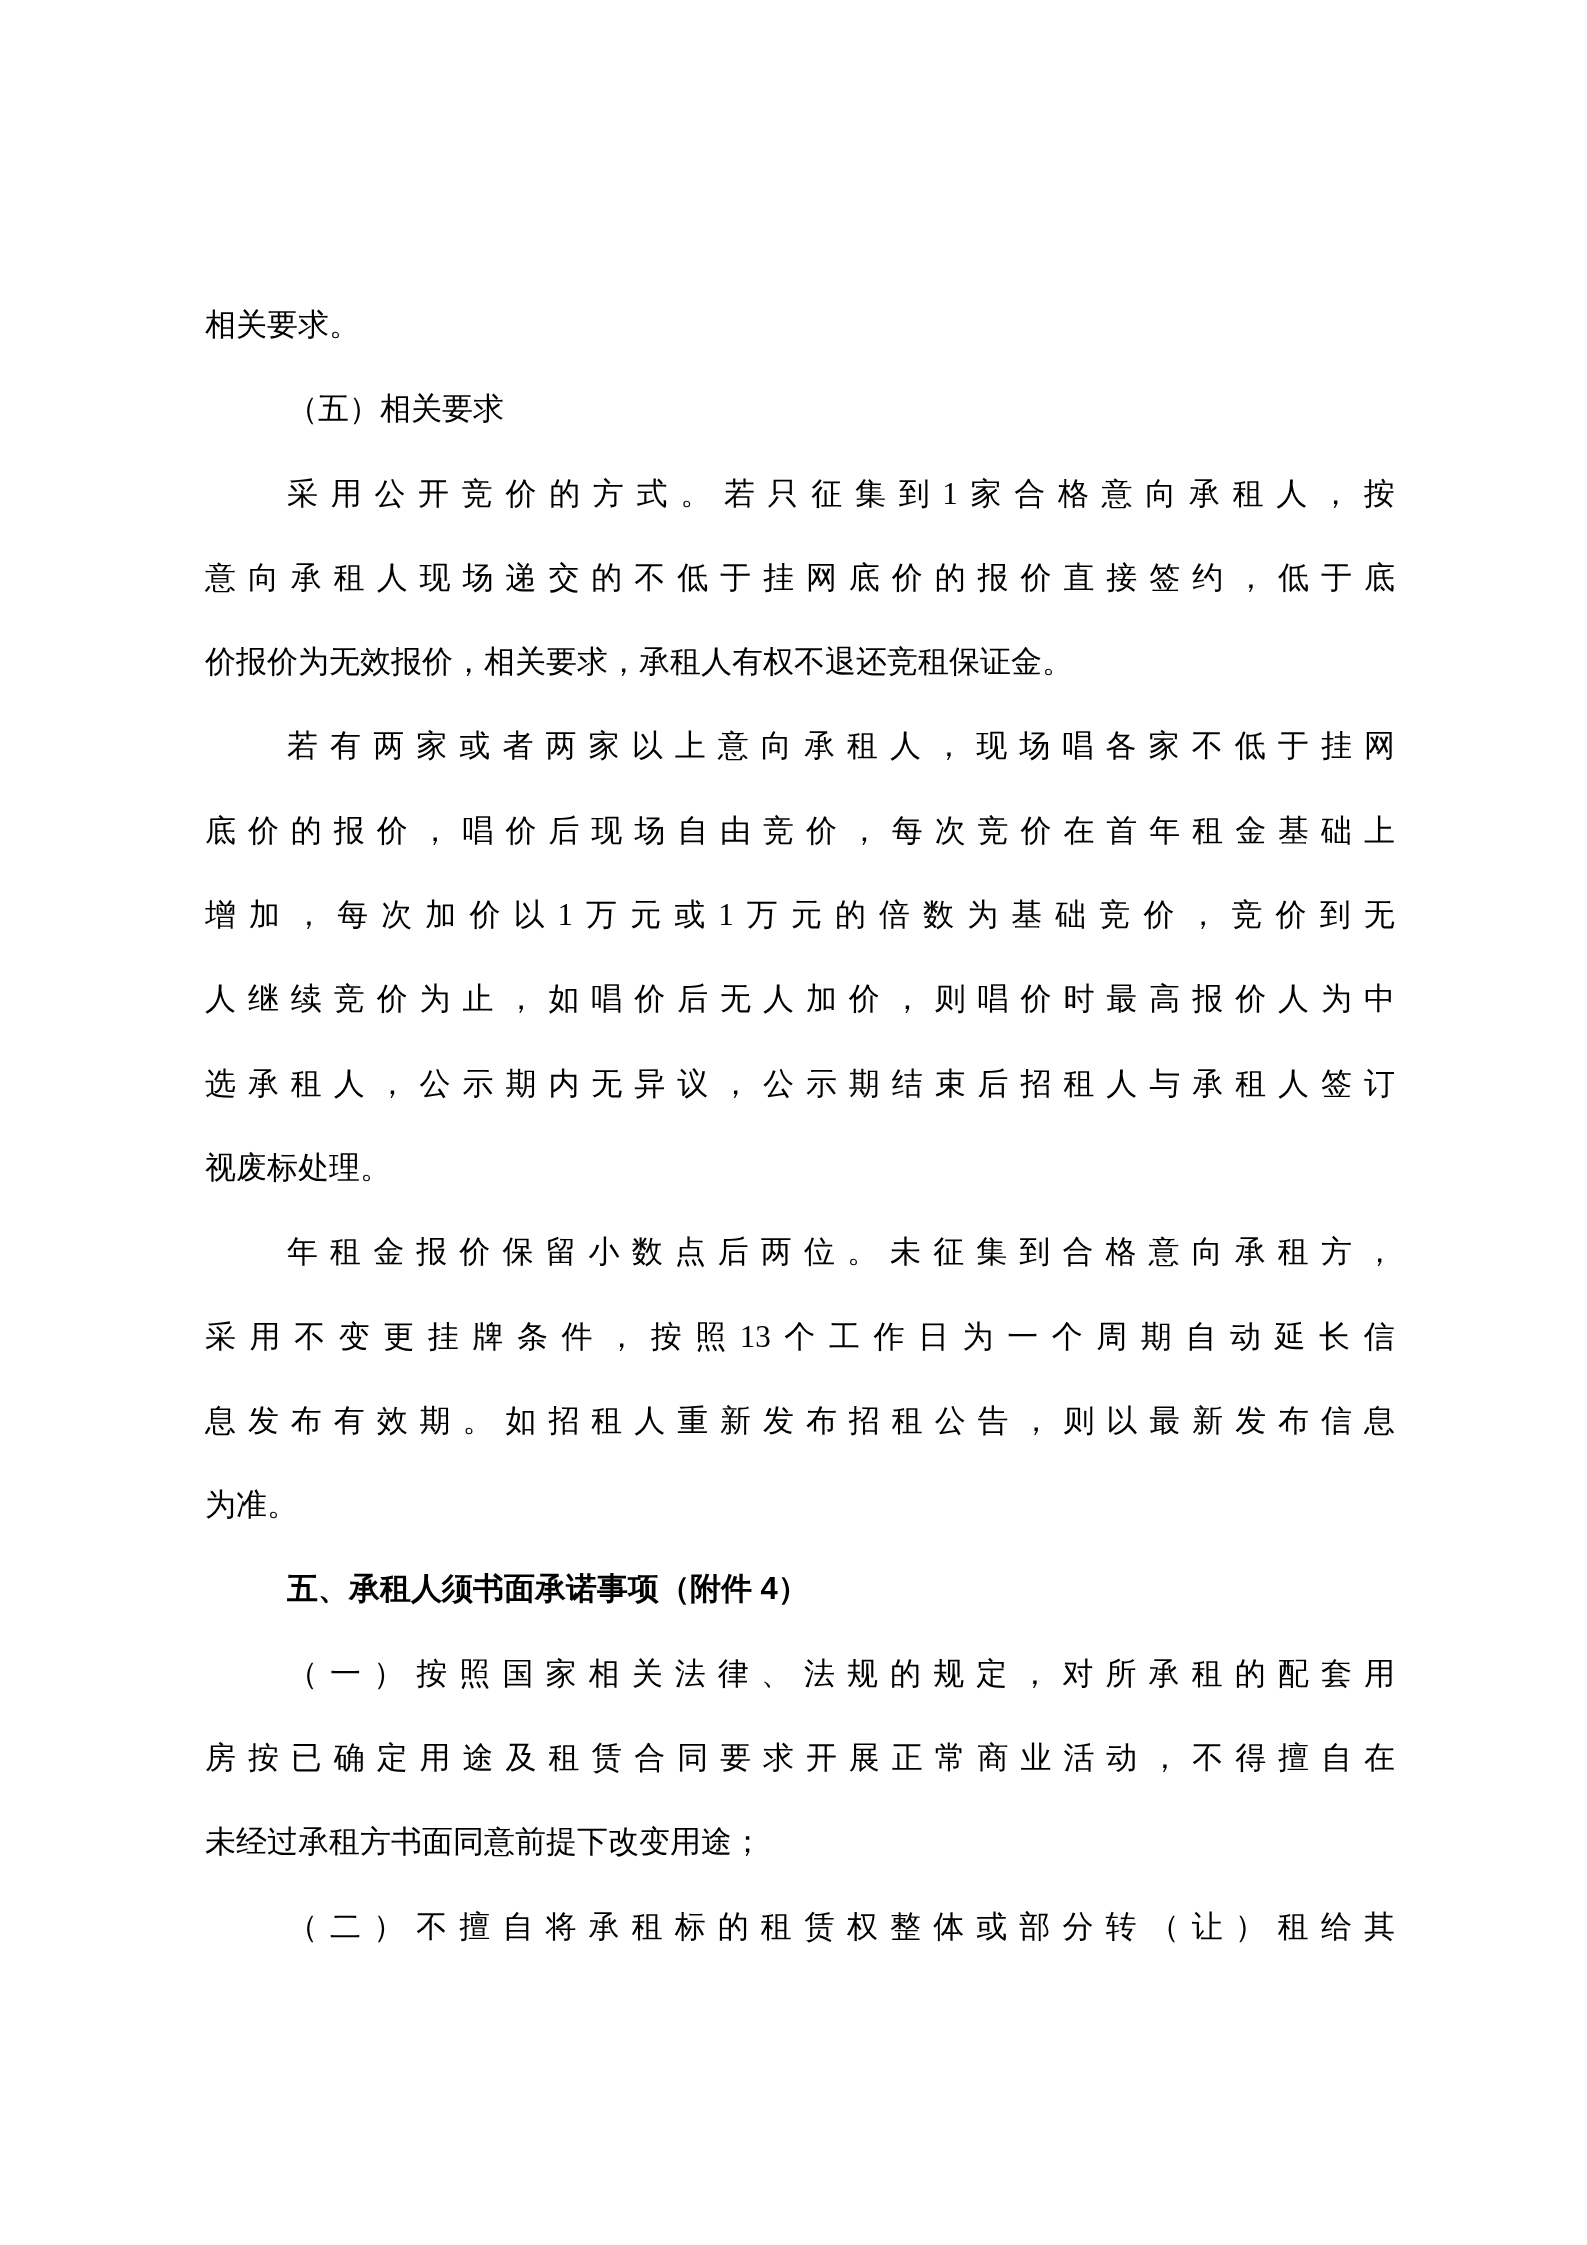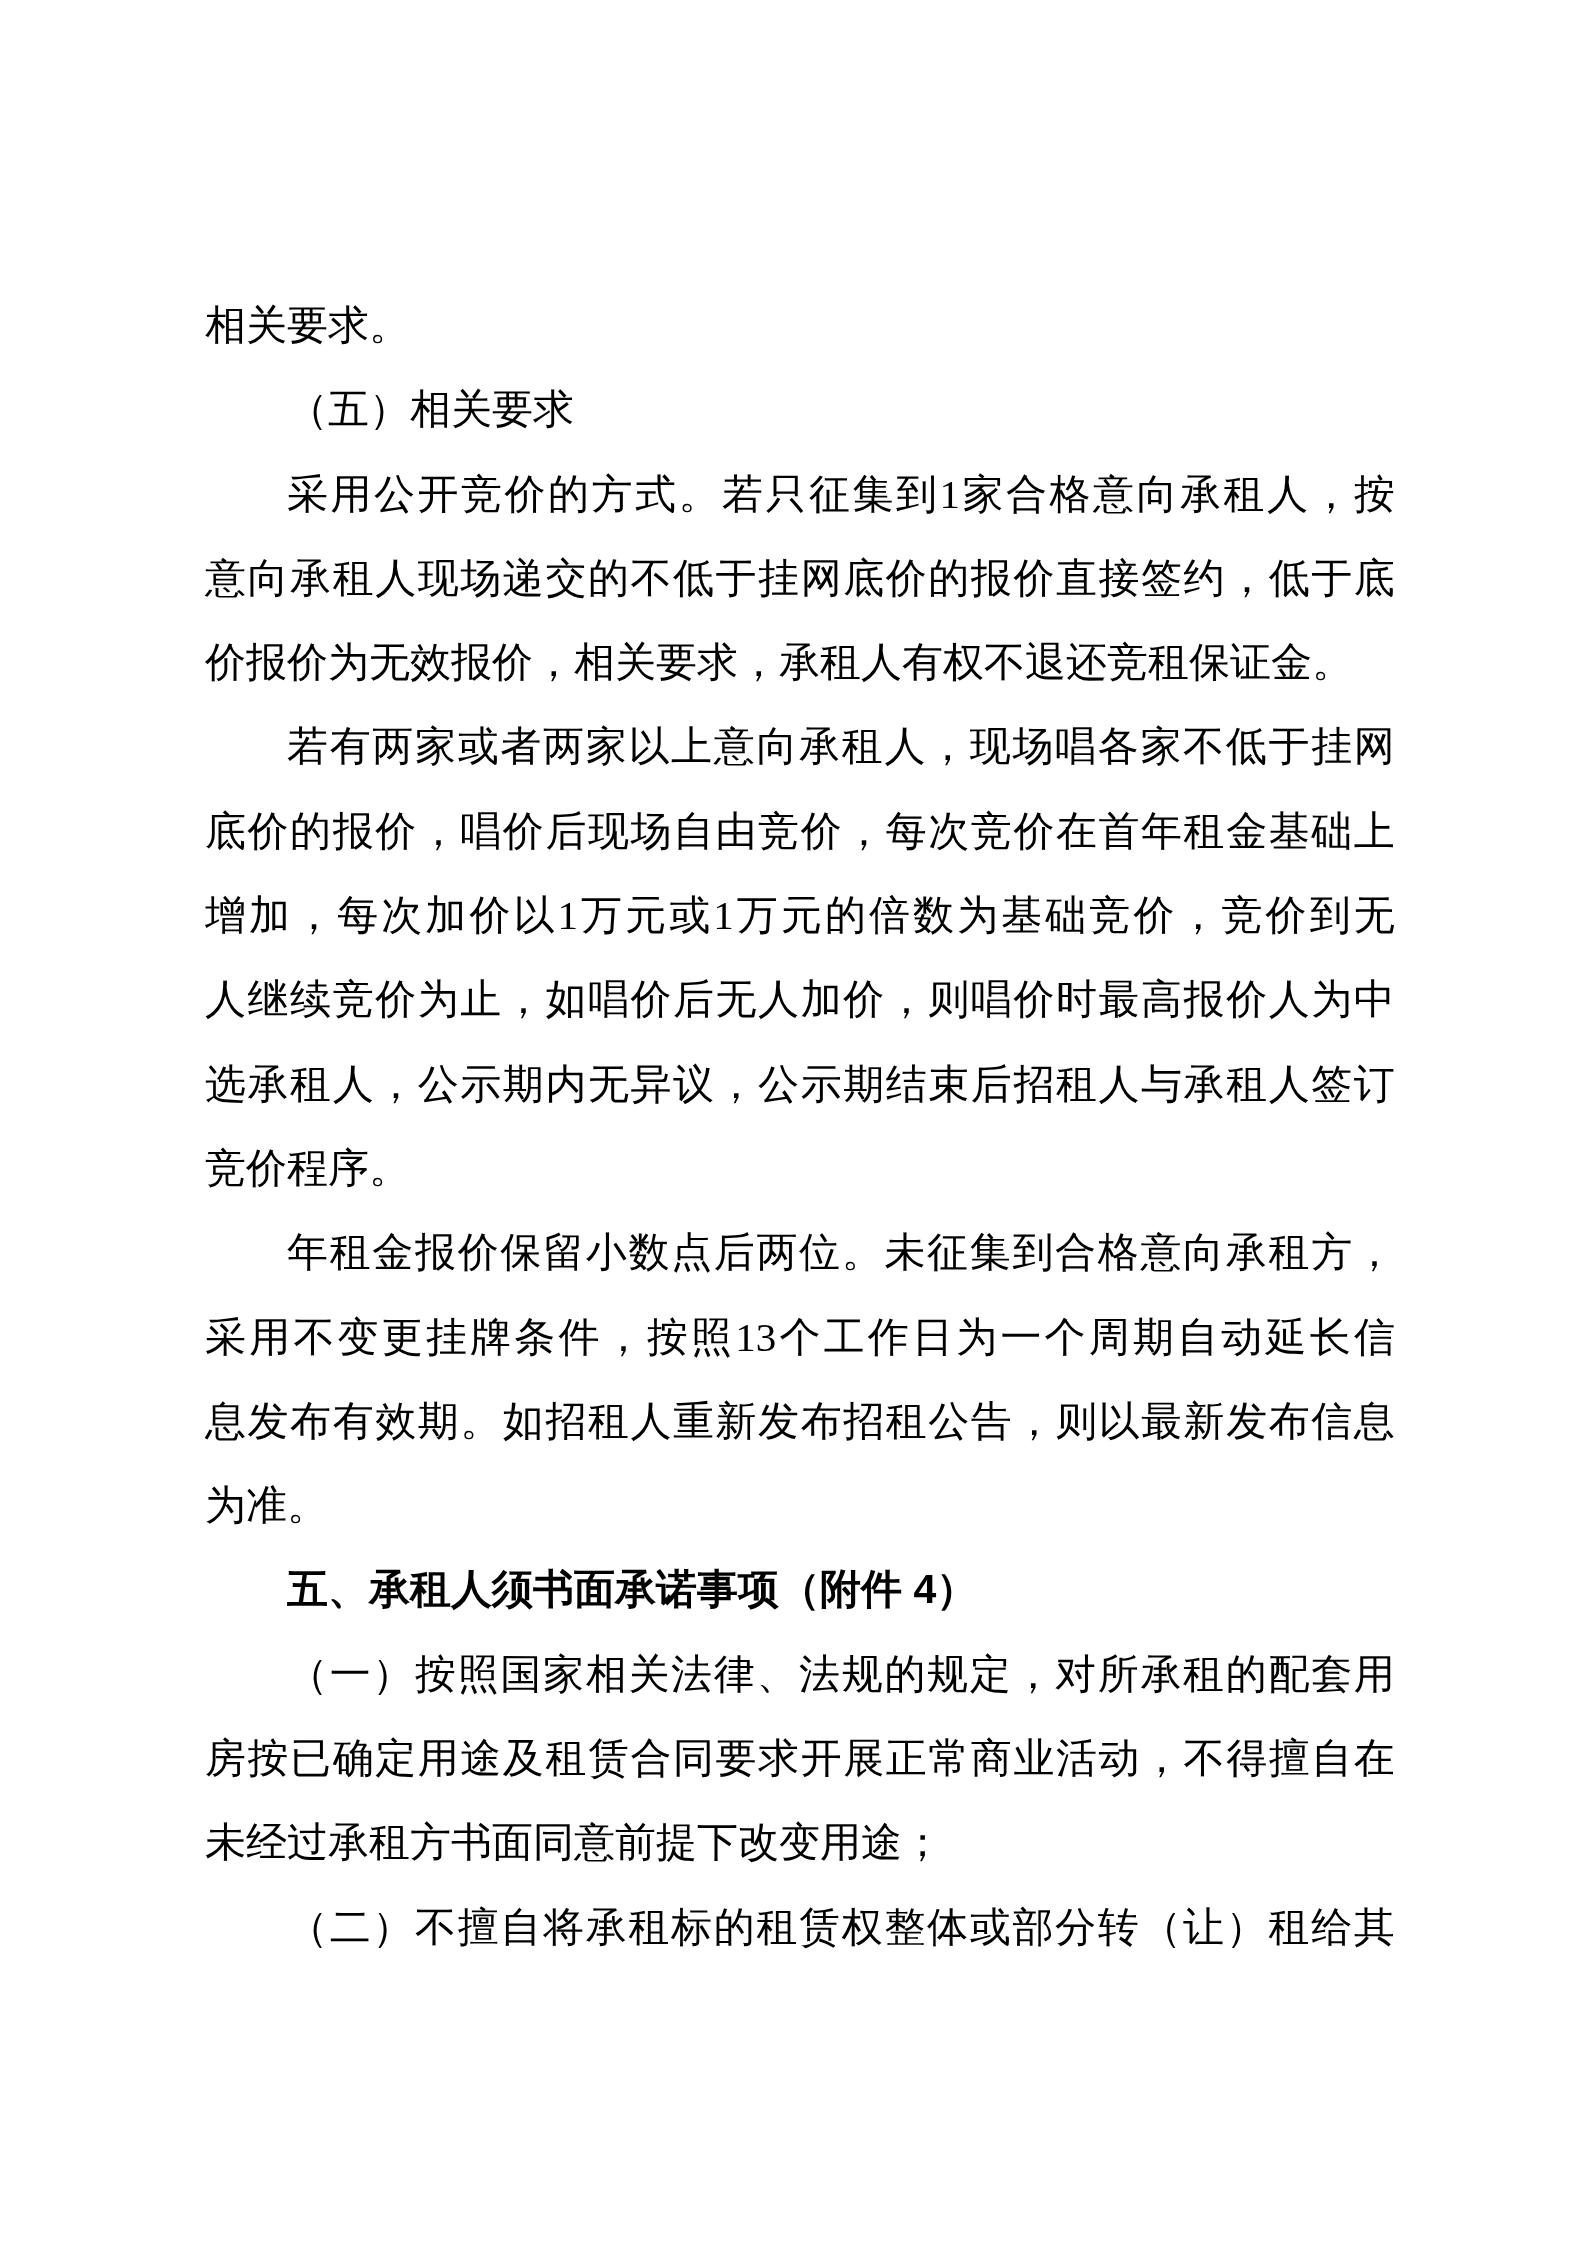--- a/index.html
+++ b/index.html
@@ -13,21 +13,21 @@
     background: #ffffff;
     overflow: hidden;
   }
   .text-block {
     position: absolute;
     left: 205px;
     top: 283px;
     width: 1190px;
     color: #000000;
     font-family: "Liberation Serif", "DejaVu Serif", serif;
-    font-size: 41px;
+    font-size: 31px;
   }
   .line {
     height: 84.3px;
     line-height: 84.3px;
     white-space: nowrap;
     text-align: left;
   }
   .line.indent {
     padding-left: 82px;
   }
@@ -251,21 +251,21 @@
         <span>招</span>
         <span>租</span>
         <span>人</span>
         <span>与</span>
         <span>承</span>
         <span>租</span>
         <span>人</span>
         <span>签</span>
         <span>订</span>
       </div>
-      <div class="line">竞价程序。</div>
+      <div class="line">视废标处理。</div>
       <div class="line indent justify">
         <span>年</span>
         <span>租</span>
         <span>金</span>
         <span>报</span>
         <span>价</span>
         <span>保</span>
         <span>留</span>
         <span>小</span>
         <span>数</span>

